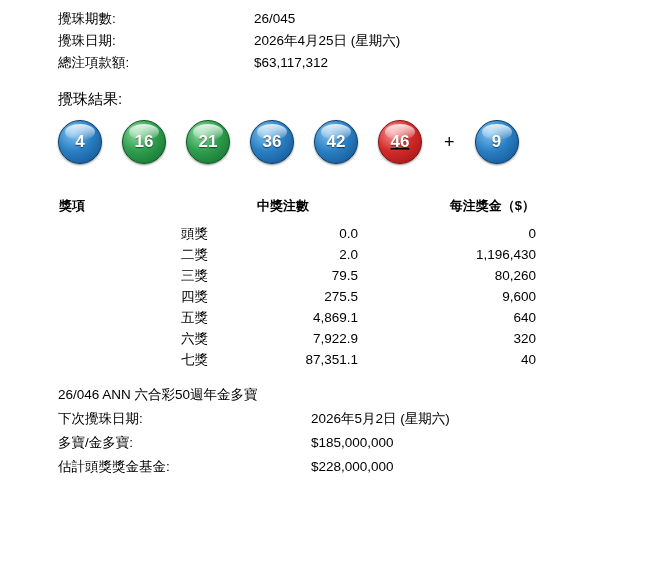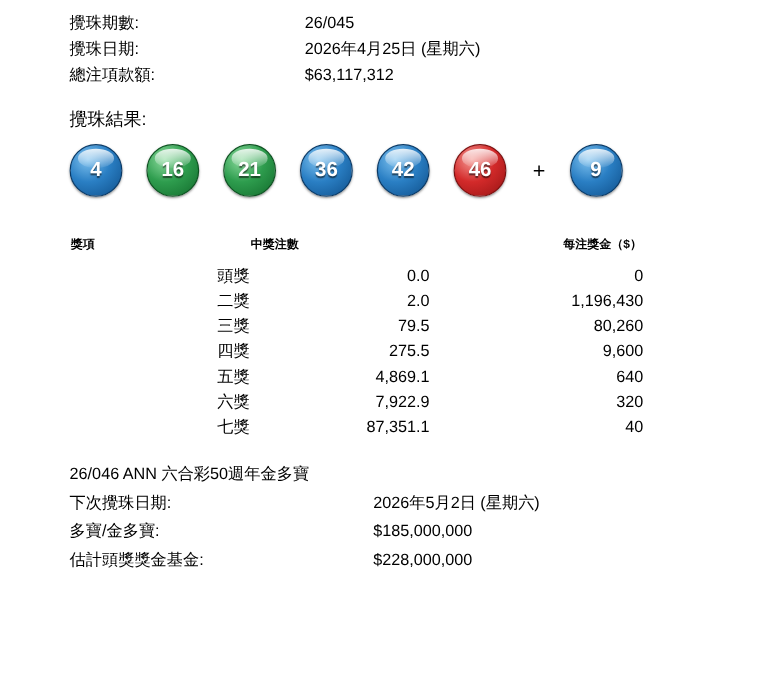--- a/index.html
+++ b/index.html
@@ -99,44 +99,45 @@
     background: radial-gradient(circle at 34% 28%, #7fc2ef 0%, #2a7fc4 46%, #0f4f8a 100%);
     border: 1px solid #0b3a66;
   }
   .ball.green {
     background: radial-gradient(circle at 34% 28%, #8fdca0 0%, #2e9d4e 46%, #126b2c 100%);
     border: 1px solid #0d5221;
   }
   .ball.red {
     background: radial-gradient(circle at 34% 28%, #f59a95 0%, #d32a2a 46%, #971414 100%);
     border: 1px solid #7d1010;
+    text-decoration: underline;
   }
   .plus {
     font-size: 18px;
     color: #000;
     margin-right: 20px;
     margin-left: 2px;
   }
 
   
   .prize-table {
     position: absolute;
     left: 58px;
     top: 196px;
     width: 478px;
     border-collapse: collapse;
   }
   .prize-table th {
-    font-size: 10px;
+    font-size: 13px;
     font-weight: bold;
     padding-bottom: 8px;
     white-space: nowrap;
   }
   .prize-table th.c1 { text-align: left; }
-  .prize-table th.c2 { text-align: left; }
+  .prize-table th.c2 { text-align: center; }
   .prize-table th.c3 { text-align: right; }
   .prize-table td {
     font-size: 13.5px;
     height: 21px;
     line-height: 21px;
     padding: 0;
   }
   .prize-table td.c1 { text-align: right; width: 150px; }
   .prize-table td.c2 { text-align: right; width: 150px; }
   .prize-table td.c3 { text-align: right; }

